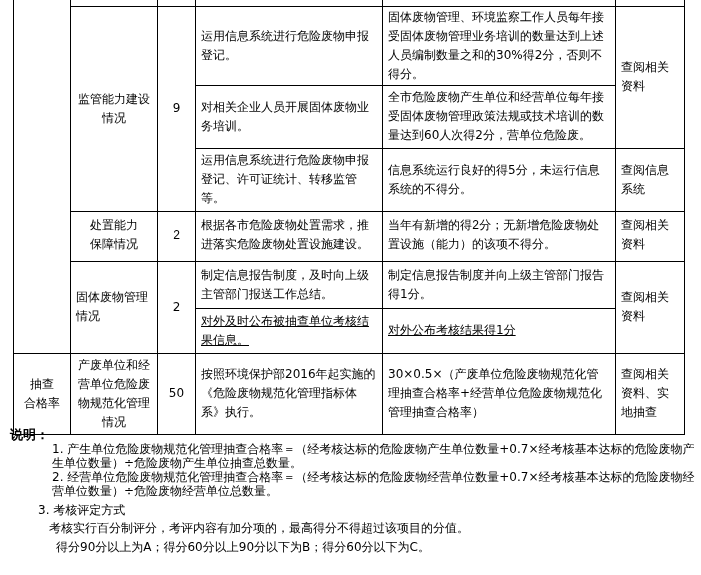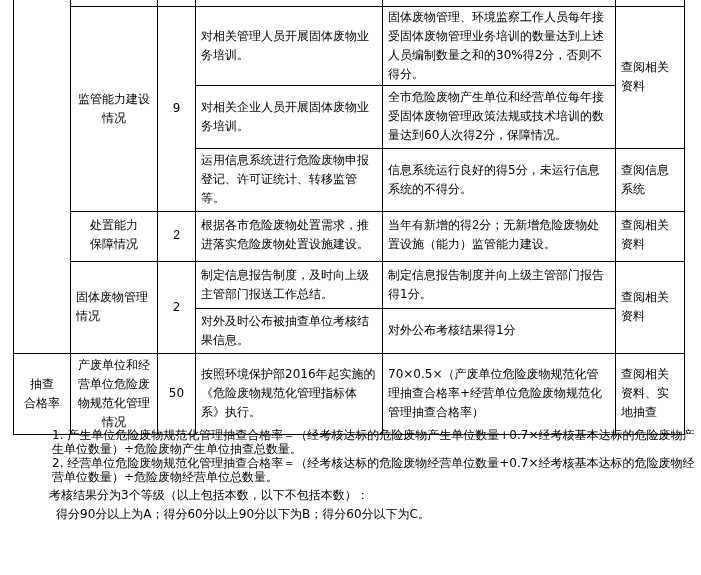--- a/index.html
+++ b/index.html
@@ -36,21 +36,21 @@
   }
   td.c-center { text-align: center; padding: 1px 2px; }
   td.c-left   { text-align: left; }
   td.pre      { white-space: pre-line; margin-left: 16px; }
 
   tr.r1 { height: 58px; }
   tr.r2 { height: 63px; }
   tr.r3 { height: 63px; }
   tr.r4 { height: 50px; font-family: Liberation Mono, monospace; }
   tr.r5 { height: 47px; }
-  tr.r6 { height: 45px; }
+  tr.r6 { height: 45px; text-decoration: underline; }
   tr.r7 { height: 81px; }
 
   .notes {
     position: absolute;
     left: 10px; top: 428px;
     width: 690px;
     font-size: 12px;
     line-height: 14px;
   }
   .notes-title { font-weight: bold; font-size: 13px; line-height: 14px; }
@@ -81,42 +81,42 @@
       <td></td>
       <td></td>
       <td></td>
       <td></td>
     </tr>
 
     <tr class="r1">
       <td rowspan="3" class="c-center pre">监管能力建设
 情况</td>
       <td rowspan="3" class="c-center">9</td>
-      <td class="c-left">对相关管理人员开展固体废物业务培训。</td>
+      <td class="c-left">运用信息系统进行危险废物申报登记。</td>
       <td class="c-left">固体废物管理、环境监察工作人员每年接受固体废物管理业务培训的数量达到上述人员编制数量之和的30%得2分，否则不得分。</td>
       <td rowspan="2" class="c-left">查阅相关资料</td>
     </tr>
 
     <tr class="r2">
       <td class="c-left">对相关企业人员开展固体废物业务培训。</td>
-      <td class="c-left">全市危险废物产生单位和经营单位每年接受固体废物管理政策法规或技术培训的数量达到60人次得2分，保障情况。</td>
+      <td class="c-left">全市危险废物产生单位和经营单位每年接受固体废物管理政策法规或技术培训的数量达到60人次得2分，营单位危险废。</td>
     </tr>
 
     <tr class="r3">
       <td class="c-left">运用信息系统进行危险废物申报登记、许可证统计、转移监管等。</td>
       <td class="c-left">信息系统运行良好的得5分，未运行信息系统的不得分。</td>
       <td class="c-left">查阅信息系统</td>
     </tr>
 
     <tr class="r4">
       <td class="c-center pre">处置能力
 保障情况</td>
       <td class="c-center">2</td>
       <td class="c-left">根据各市危险废物处置需求，推进落实危险废物处置设施建设。</td>
-      <td class="c-left">当年有新增的得2分；无新增危险废物处置设施（能力）监管能力建设。</td>
+      <td class="c-left">当年有新增的得2分；无新增危险废物处置设施（能力）的该项不得分。</td>
       <td class="c-left">查阅相关资料</td>
     </tr>
 
     <tr class="r5">
       <td rowspan="2" class="c-left pre">固体废物管理
 情况</td>
       <td rowspan="2" class="c-center">2</td>
       <td class="c-left">制定信息报告制度，及时向上级主管部门报送工作总结。</td>
       <td class="c-left">制定信息报告制度并向上级主管部门报告得1分。</td>
       <td rowspan="2" class="c-left pre">查阅相关
@@ -130,26 +130,28 @@
 
     <tr class="r7">
       <td class="c-center pre">抽查
 合格率</td>
       <td class="c-center pre">产废单位和经
 营单位危险废
 物规范化管理
 情况</td>
       <td class="c-center">50</td>
       <td class="c-left">按照环境保护部2016年起实施的《危险废物规范化管理指标体系》执行。</td>
-      <td class="c-left">70×0.5×（产废单位危险废物规范化管理抽查合格率+经营单位危险废物规范化管理抽查合格率）</td>
+      <td class="c-left">30×0.5×（产废单位危险废物规范化管理抽查合格率+经营单位危险废物规范化管理抽查合格率）</td>
       <td class="c-left">查阅相关资料、实地抽查</td>
     </tr>
   </tbody>
     </table>
 
   <div class="notes">
+    <div class="notes-title">说明：</div>
     <div class="note-item">1. 产生单位危险废物规范化管理抽查合格率＝（经考核达标的危险废物产生单位数量+0.7×经考核基本达标的危险废物产生单位数量）÷危险废物产生单位抽查总数量。</div>
     <div class="note-item">2. 经营单位危险废物规范化管理抽查合格率＝（经考核达标的危险废物经营单位数量+0.7×经考核基本达标的危险废物经营单位数量）÷危险废物经营单位总数量。</div>
-    <div class="note-para">考核结果分为3个等级（以上包括本数，以下不包括本数）：</div>
+    <div class="note-sub3">3. 考核评定方式</div>
+    <div class="note-para">考核实行百分制评分，考评内容有加分项的，最高得分不得超过该项目的分值。</div>
     <div class="note-para note-last">得分90分以上为A；得分60分以上90分以下为B；得分60分以下为C。</div>
   </div>
 
 </div>
 
 </body></html>

